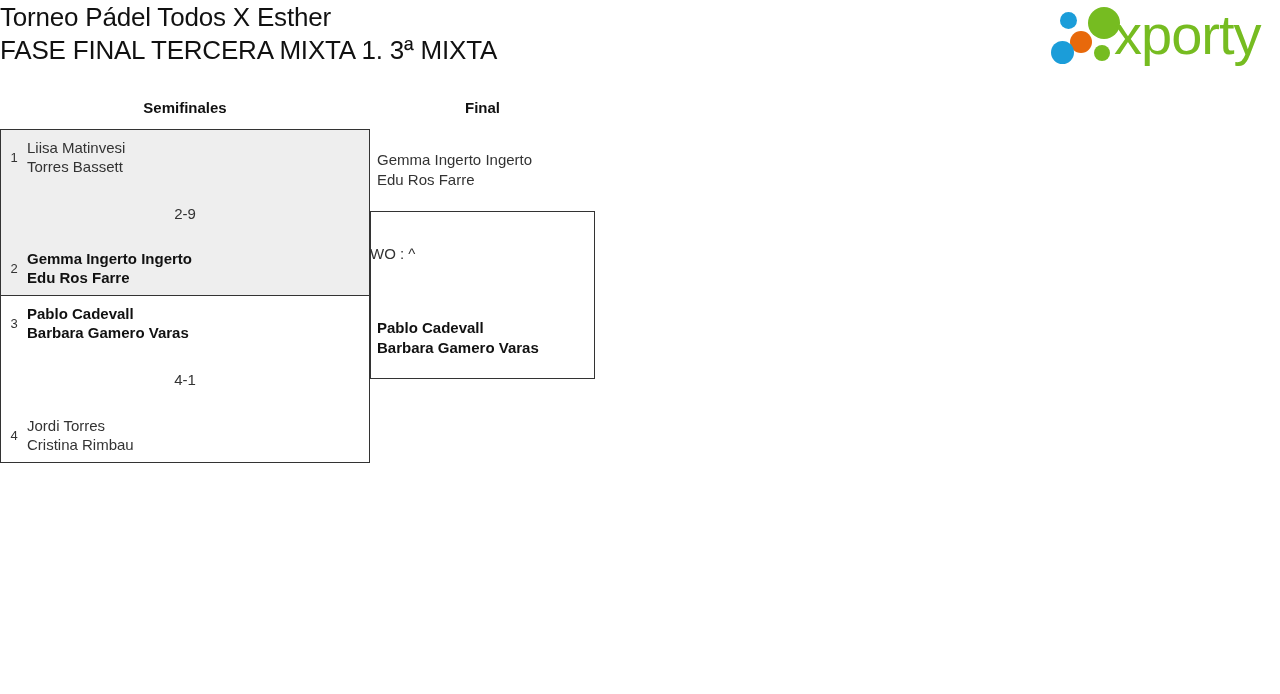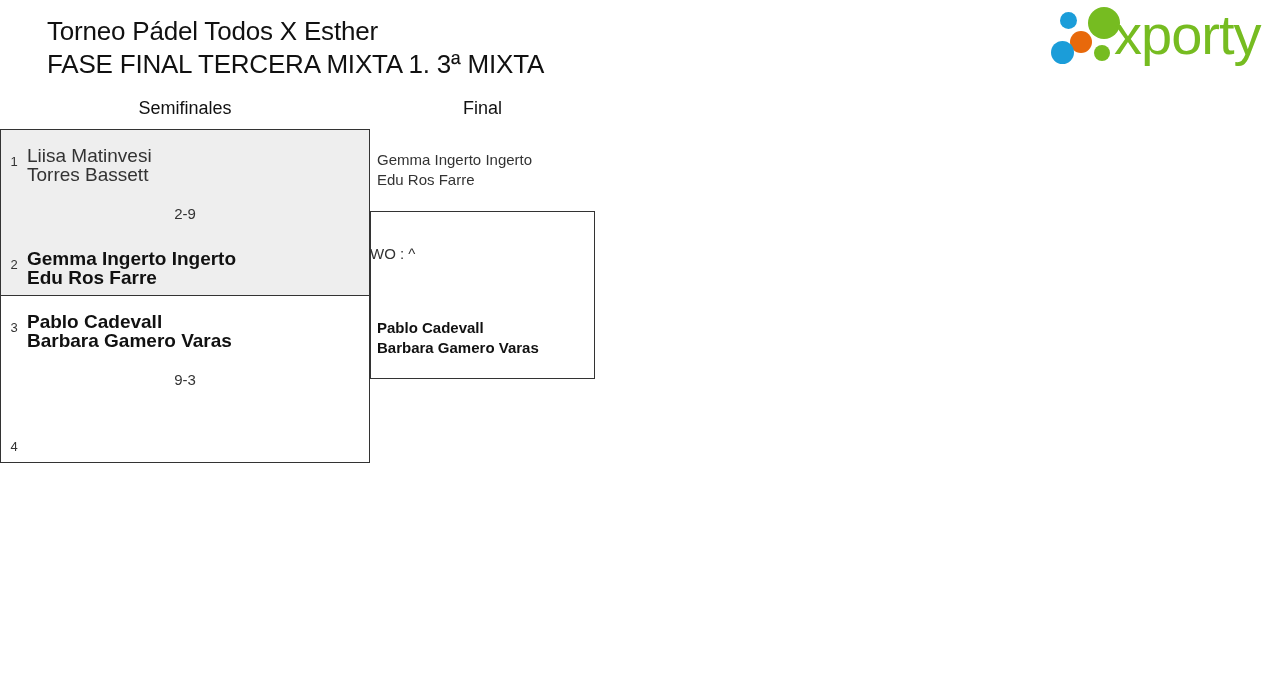--- a/index.html
+++ b/index.html
@@ -17,22 +17,21 @@
   
   .page-header {
     position: absolute;
     top: 0; left: 0;
     width: 1280px;
     height: 78px;
   }
   .titles {
     position: absolute;
     left: 0px;
-    top: 15px;
-    padding-left: 47px;
+    top: 1px;
   }
   .title-line {
     font-size: 26px;
     line-height: 33px;
     font-weight: 400;
     color: #111111;
     white-space: nowrap;
     letter-spacing: -0.2px;
   }
 
@@ -64,23 +63,23 @@
     font-weight: 400;
     color: #76bc21;
     letter-spacing: -1px;
   }
 
   
   .bracket { position: absolute; top: 0; left: 0; width: 1280px; height: 694px; }
 
   .round-header {
     position: absolute;
-    font-size: 18px;
+    font-size: 15px;
     line-height: 20px;
-    font-weight: 400;
+    font-weight: 700;
     color: #111111;
     text-align: center;
   }
   .round-header.semis { left: 0px;   top: 98px; width: 370px; }
   .round-header.final { left: 370px; top: 98px; width: 225px; }
 
   
   .match {
     position: absolute;
     border: 1px solid #333333;
@@ -114,25 +113,24 @@
 
   .seed {
     width: 26px;
     flex: 0 0 26px;
     text-align: center;
     font-size: 13px;
     line-height: 15px;
     color: #333333;
   }
   .players {
-    font-size: 19px;
+    font-size: 15px;
     line-height: 19px;
     color: #333333;
     white-space: nowrap;
-    margin-top: 8px;
   }
   .players.winner {
     font-weight: 700;
     color: #111111;
   }
   .player-line { display: block; }
 
   .score {
     position: absolute;
     left: 0;
@@ -223,23 +221,27 @@
   </div>
 
   <div class="match semi-2">
     <div class="team top">
       <span class="seed">3</span>
       <span class="players winner">
         <span class="player-line">Pablo Cadevall</span>
         <span class="player-line">Barbara Gamero Varas</span>
       </span>
     </div>
-    <div class="score">9-3</div>
+    <div class="score">4-1</div>
     <div class="team bottom">
       <span class="seed">4</span>
+      <span class="players">
+        <span class="player-line">Jordi Torres</span>
+        <span class="player-line">Cristina Rimbau</span>
+      </span>
     </div>
   </div>
 
   <div class="final-top-team">
     <span class="player-line">Gemma Ingerto Ingerto</span>
     <span class="player-line">Edu Ros Farre</span>
   </div>
 
   <div class="match final-1"></div>
 

